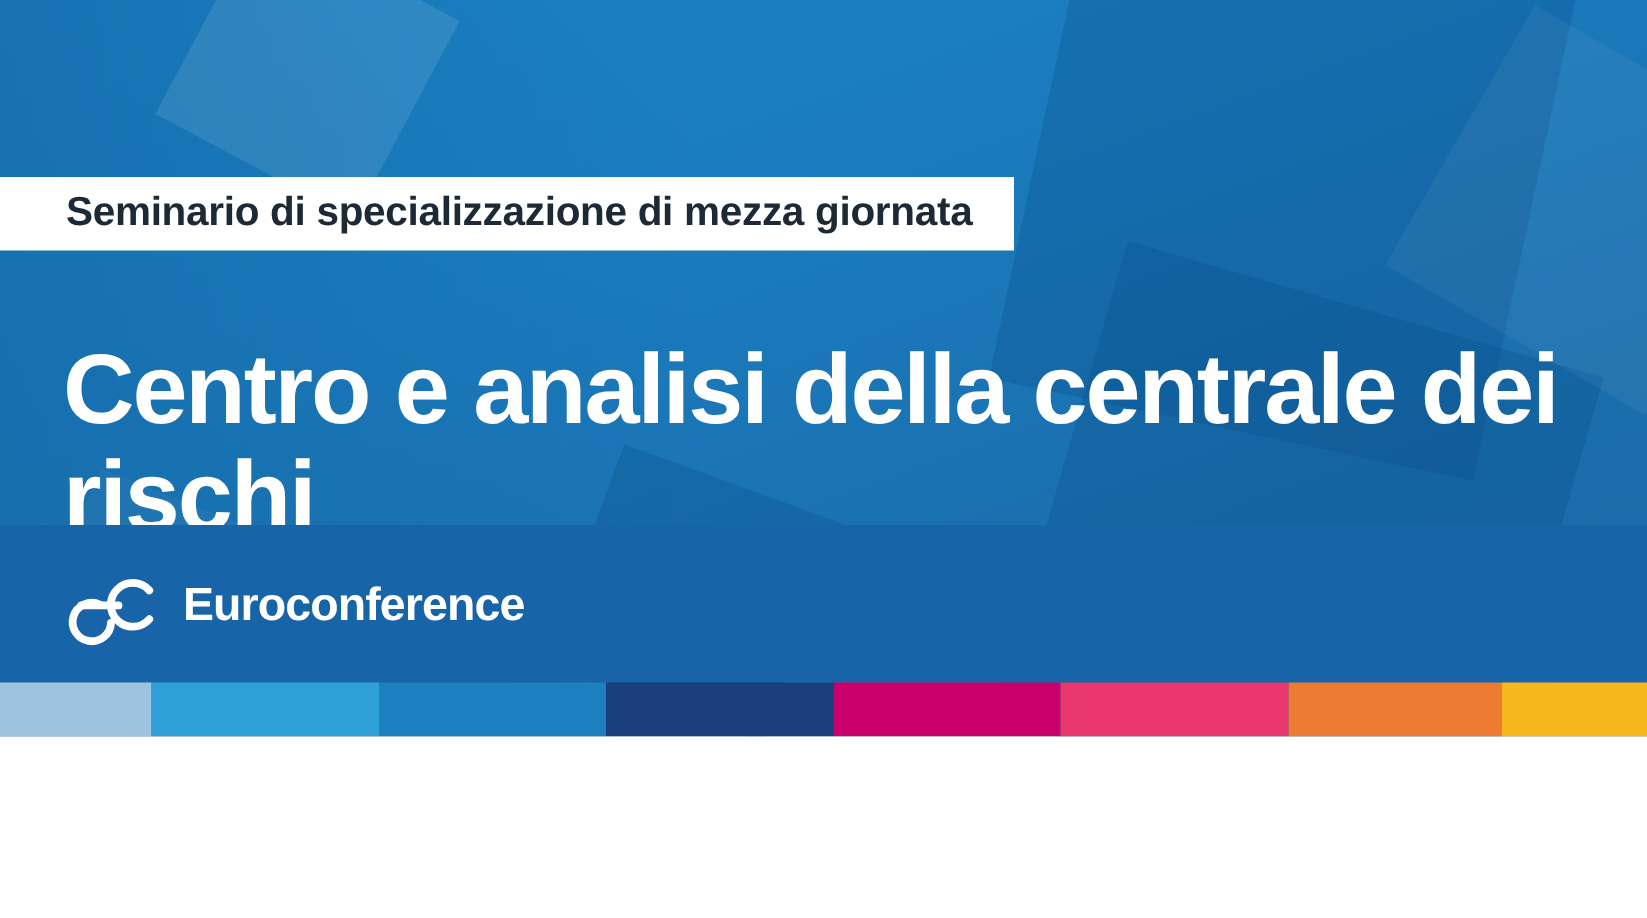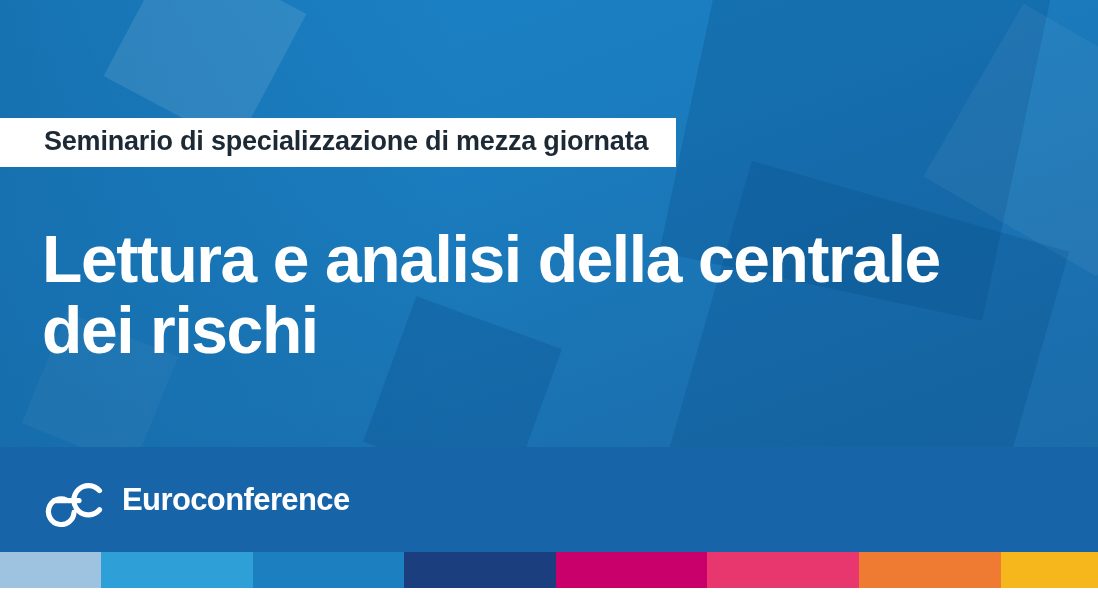--- a/index.html
+++ b/index.html
@@ -3,21 +3,21 @@
 <meta charset="utf-8">
 <style>
   html, body {
     margin: 0;
     padding: 0;
     background: #ffffff;
   }
   #banner {
     position: relative;
     width: 1098px;
-    height: 588px;
+    height: 491px;
     overflow: hidden;
     font-family: "Liberation Sans", sans-serif;
     background: #737373;
   }
   
   .bg-base {
     position: absolute;
     inset: 0;
     background: linear-gradient(160deg, #1b84c8 0%, #1a7cbe 35%, #1b6fae 70%, #1b6aa6 100%);
   }
@@ -156,21 +156,21 @@
 
   <div class="sq light" id="sq1"></div>
   <div class="sq dark" id="sq2"></div>
   <div class="sq dark" id="sq3"></div>
   <div class="sq dark" id="sq4"></div>
   <div class="sq" id="sq5"></div>
   <div class="sq" id="sq6"></div>
 
   <div class="kicker">Seminario di specializzazione di mezza giornata</div>
 
-  <h1 class="title">Lettura e analisi della centrale dei rischi</h1>
+  <h1 class="title">Centro e analisi della centrale dei rischi</h1>
 
   <div class="footer">
     <svg class="logo-mark" viewBox="0 0 66 56">
       <path d="M24.5 28 A12.8 12.8 0 1 0 32 40.3" fill="none" stroke="#ffffff" stroke-width="5.2" stroke-linecap="round"></path>
       <line x1="12.2" y1="28.6" x2="37.0" y2="28.6" stroke="#ffffff" stroke-width="5.2" stroke-linecap="round"></line>
       <path d="M57.5 18.6 A14.6 14.6 0 1 0 57.5 37.8" fill="none" stroke="#ffffff" stroke-width="5.2" stroke-linecap="round"></path>
     </svg>
     <div class="logo-text">
       <div class="logo-title">Euroconference</div>
     </div>

